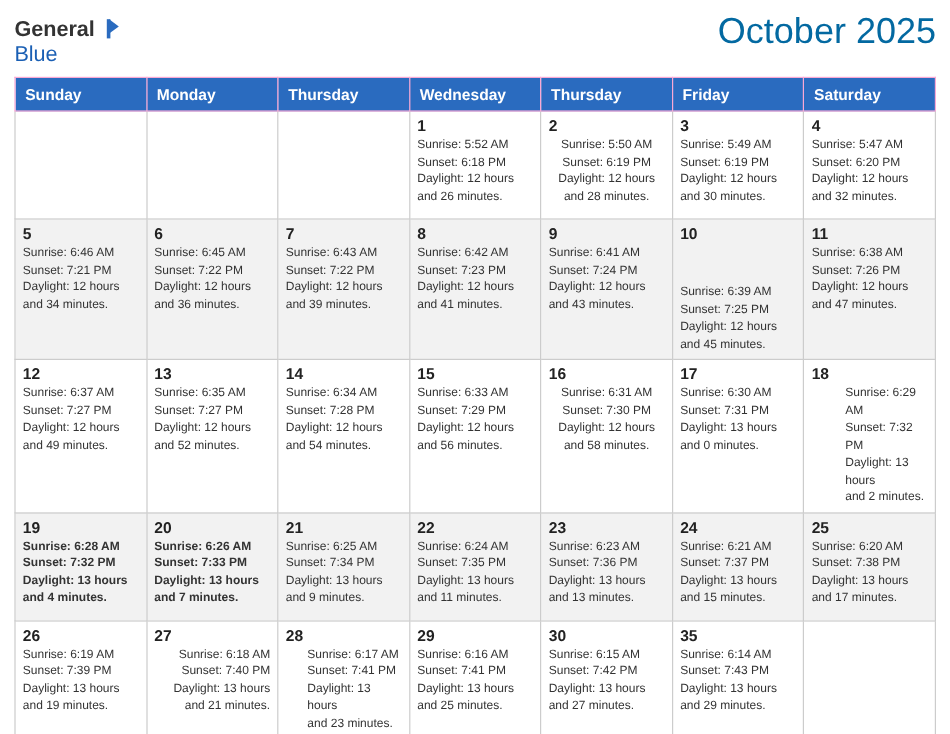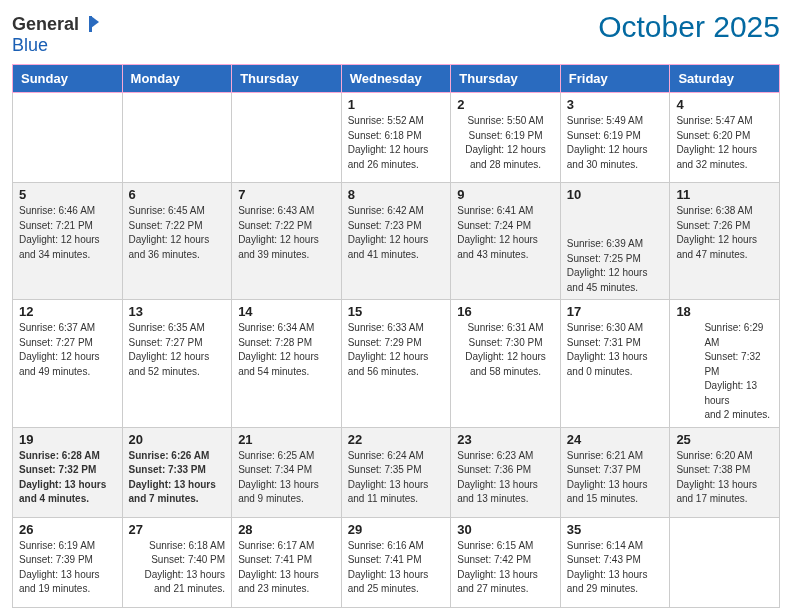--- a/index.html
+++ b/index.html
@@ -336,21 +336,21 @@
           </td>
           <td>
             <span class="day-number">27</span>
             <div class="day-info" style="white-space: pre-line; text-align: right;">Sunrise: 6:18 AM
 Sunset: 7:40 PM
 Daylight: 13 hours
 and 21 minutes.</div>
           </td>
           <td>
             <span class="day-number">28</span>
-            <div class="day-info" style="white-space: pre-line;">Sunrise: 6:17 AM
+            <div class="day-info" style="white-space: pre-line; margin-left: 18px;">Sunrise: 6:17 AM
 Sunset: 7:41 PM
 Daylight: 13 hours
 and 23 minutes.</div>
           </td>
           <td>
             <span class="day-number">29</span>
             <div class="day-info" style="white-space: pre-line;">Sunrise: 6:16 AM
 Sunset: 7:41 PM
 Daylight: 13 hours
 and 25 minutes.</div>

